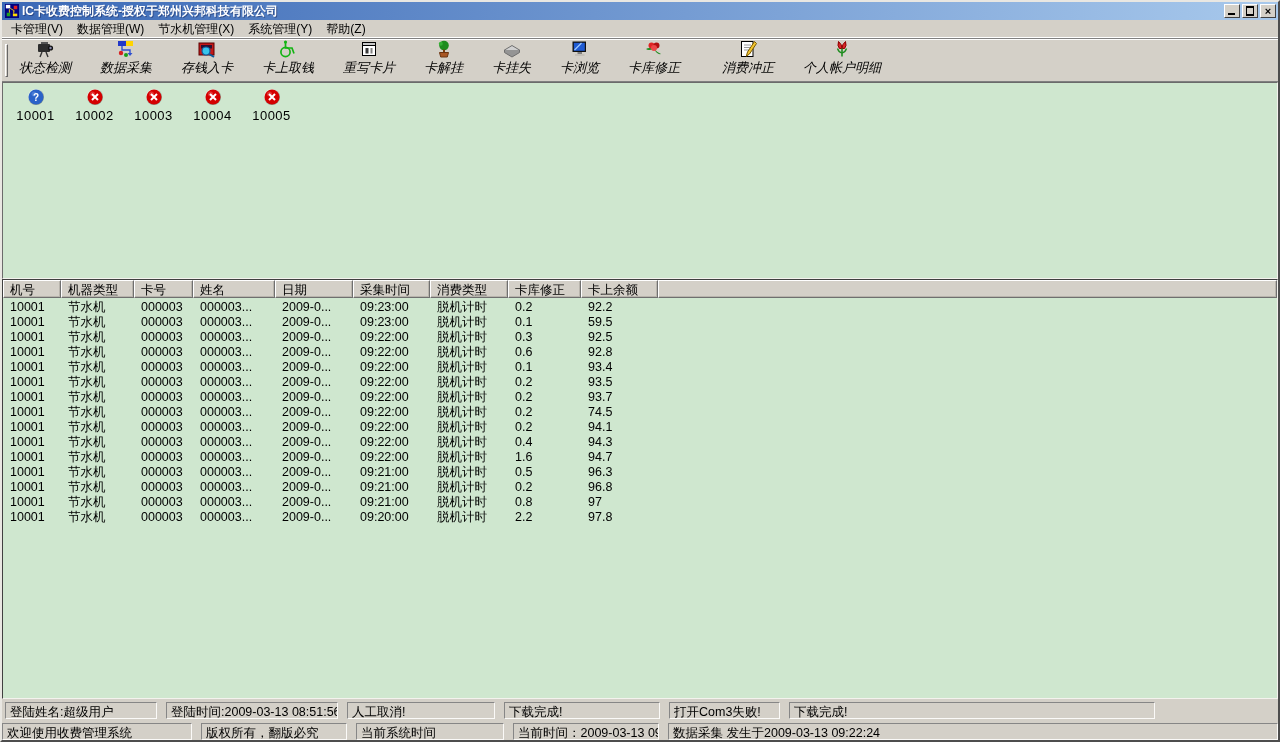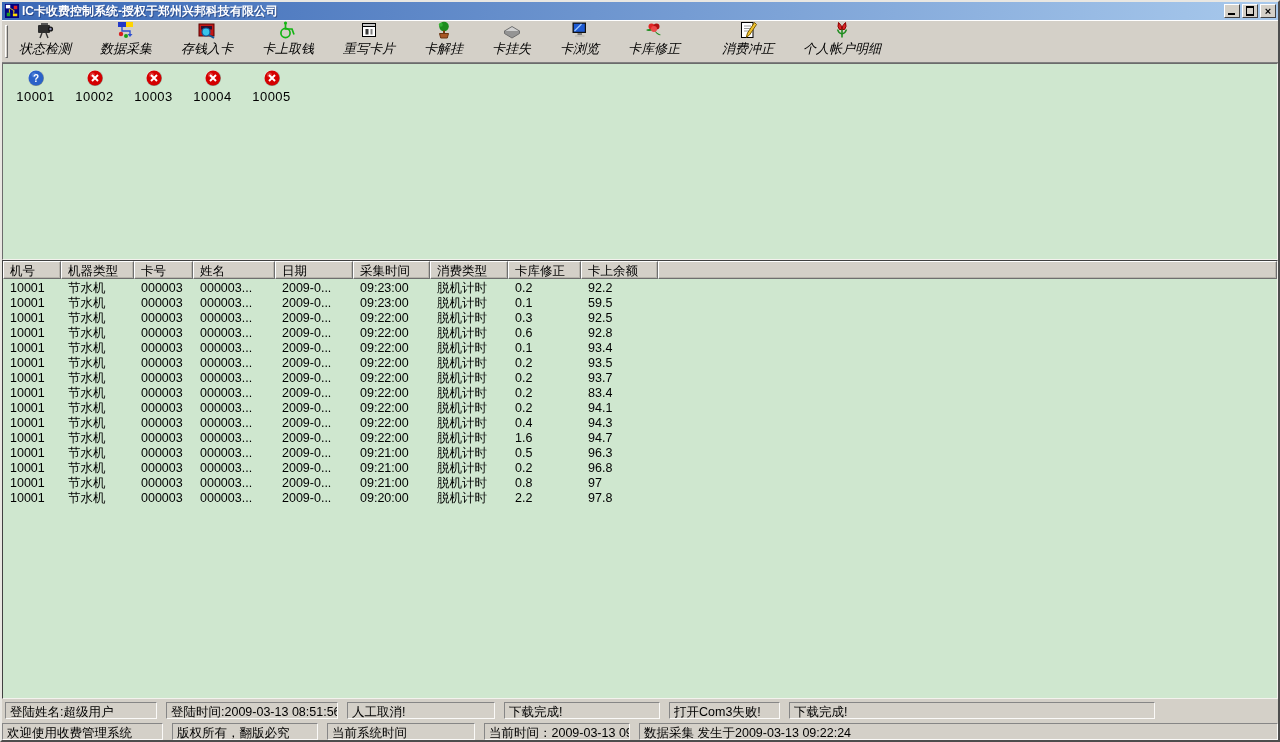--- a/index.html
+++ b/index.html
@@ -71,21 +71,21 @@
   .c0{width:58px}.c1{width:73px}.c2{width:59px}.c3{width:82px}.c4{width:78px}
   .c5{width:77px}.c6{width:78px}.c7{width:73px}.c8{width:77px}.cfill{flex:1 1 auto}
 
   
   .statusrow { display:flex; align-items:center; background:#d4d0c8; padding-left:3px; }
   .status1 { height:20px; flex:0 0 20px; padding-top:2px; }
   .status2 { height:21px; flex:0 0 21px; padding-top:3px; padding-left:0; }
   .spanel { height:17px; border:1px solid; border-color:#868686 #fbfaf8 #fbfaf8 #868686;
     padding:1px 4px 0 4px; margin-right:9px; white-space:nowrap; overflow:hidden; font-size:12.5px; }
   .s1p0{width:152px}.s1p1{width:172px}.s1p2{width:148px}.s1p3{width:156px}.s1p4{width:111px}.s1p5{width:366px}
-  .s2p0{width:161px}.s2p1{width:146px}.s2p2{width:148px}.s2p3{width:146px}.s2p4{flex:1 1 auto; margin-right:0;}
+  .s2p0{width:190px}.s2p1{width:146px}.s2p2{width:148px}.s2p3{width:146px}.s2p4{flex:1 1 auto; margin-right:0;}
 </style>
 </head>
 <body>
 
 <div class="window">
 
   <div class="titlebar">
     <span class="title-icon">
       <svg viewBox="0 0 16 16" width="14" height="14">
         <rect width="16" height="16" fill="#000080"></rect>
@@ -103,20 +103,27 @@
         </span>
       <span class="winbtn">
           <span class="glyph-restore"></span>
         </span>
       <span class="winbtn">
           <span class="glyph-close">×</span>
         </span>
     </span>
   </div>
 
+  <div class="menubar" id="menubar">
+      <span class="menu-item">卡管理(V)</span>
+      <span class="menu-item">数据管理(W)</span>
+      <span class="menu-item">节水机管理(X)</span>
+      <span class="menu-item">系统管理(Y)</span>
+      <span class="menu-item">帮助(Z)</span>
+    </div>
 
   <div class="toolbar" id="toolbar">
     <span class="grip"></span>
   <div class="tb-btn">
         <span class="ticon"><svg viewBox="0 0 20 20">
             <rect x="6" y="3" width="7" height="3" fill="#555"></rect>
             <rect x="3" y="5" width="12" height="8" rx="1" fill="#2d2d2d"></rect>
             <circle cx="15.5" cy="9" r="2.6" fill="#111"></circle>
             <circle cx="15.5" cy="9" r="1.2" fill="#88a"></circle>
             <path d="M7 13 L5 18 M11 13 L13 18" stroke="#333" stroke-width="1.4" fill="none"></path>
@@ -361,21 +368,21 @@
         </div>
         <div class="tr">
           <span class="td c0">10001</span>
           <span class="td c1">节水机</span>
           <span class="td c2">000003</span>
           <span class="td c3">000003...</span>
           <span class="td c4">2009-0...</span>
           <span class="td c5">09:22:00</span>
           <span class="td c6">脱机计时</span>
           <span class="td c7">0.2</span>
-          <span class="td c8">83.4</span>
+          <span class="td c8">74.5</span>
         </div>
         <div class="tr">
           <span class="td c0">10001</span>
           <span class="td c1">节水机</span>
           <span class="td c2">000003</span>
           <span class="td c3">000003...</span>
           <span class="td c4">2009-0...</span>
           <span class="td c5">09:22:00</span>
           <span class="td c6">脱机计时</span>
           <span class="td c7">0.2</span>

